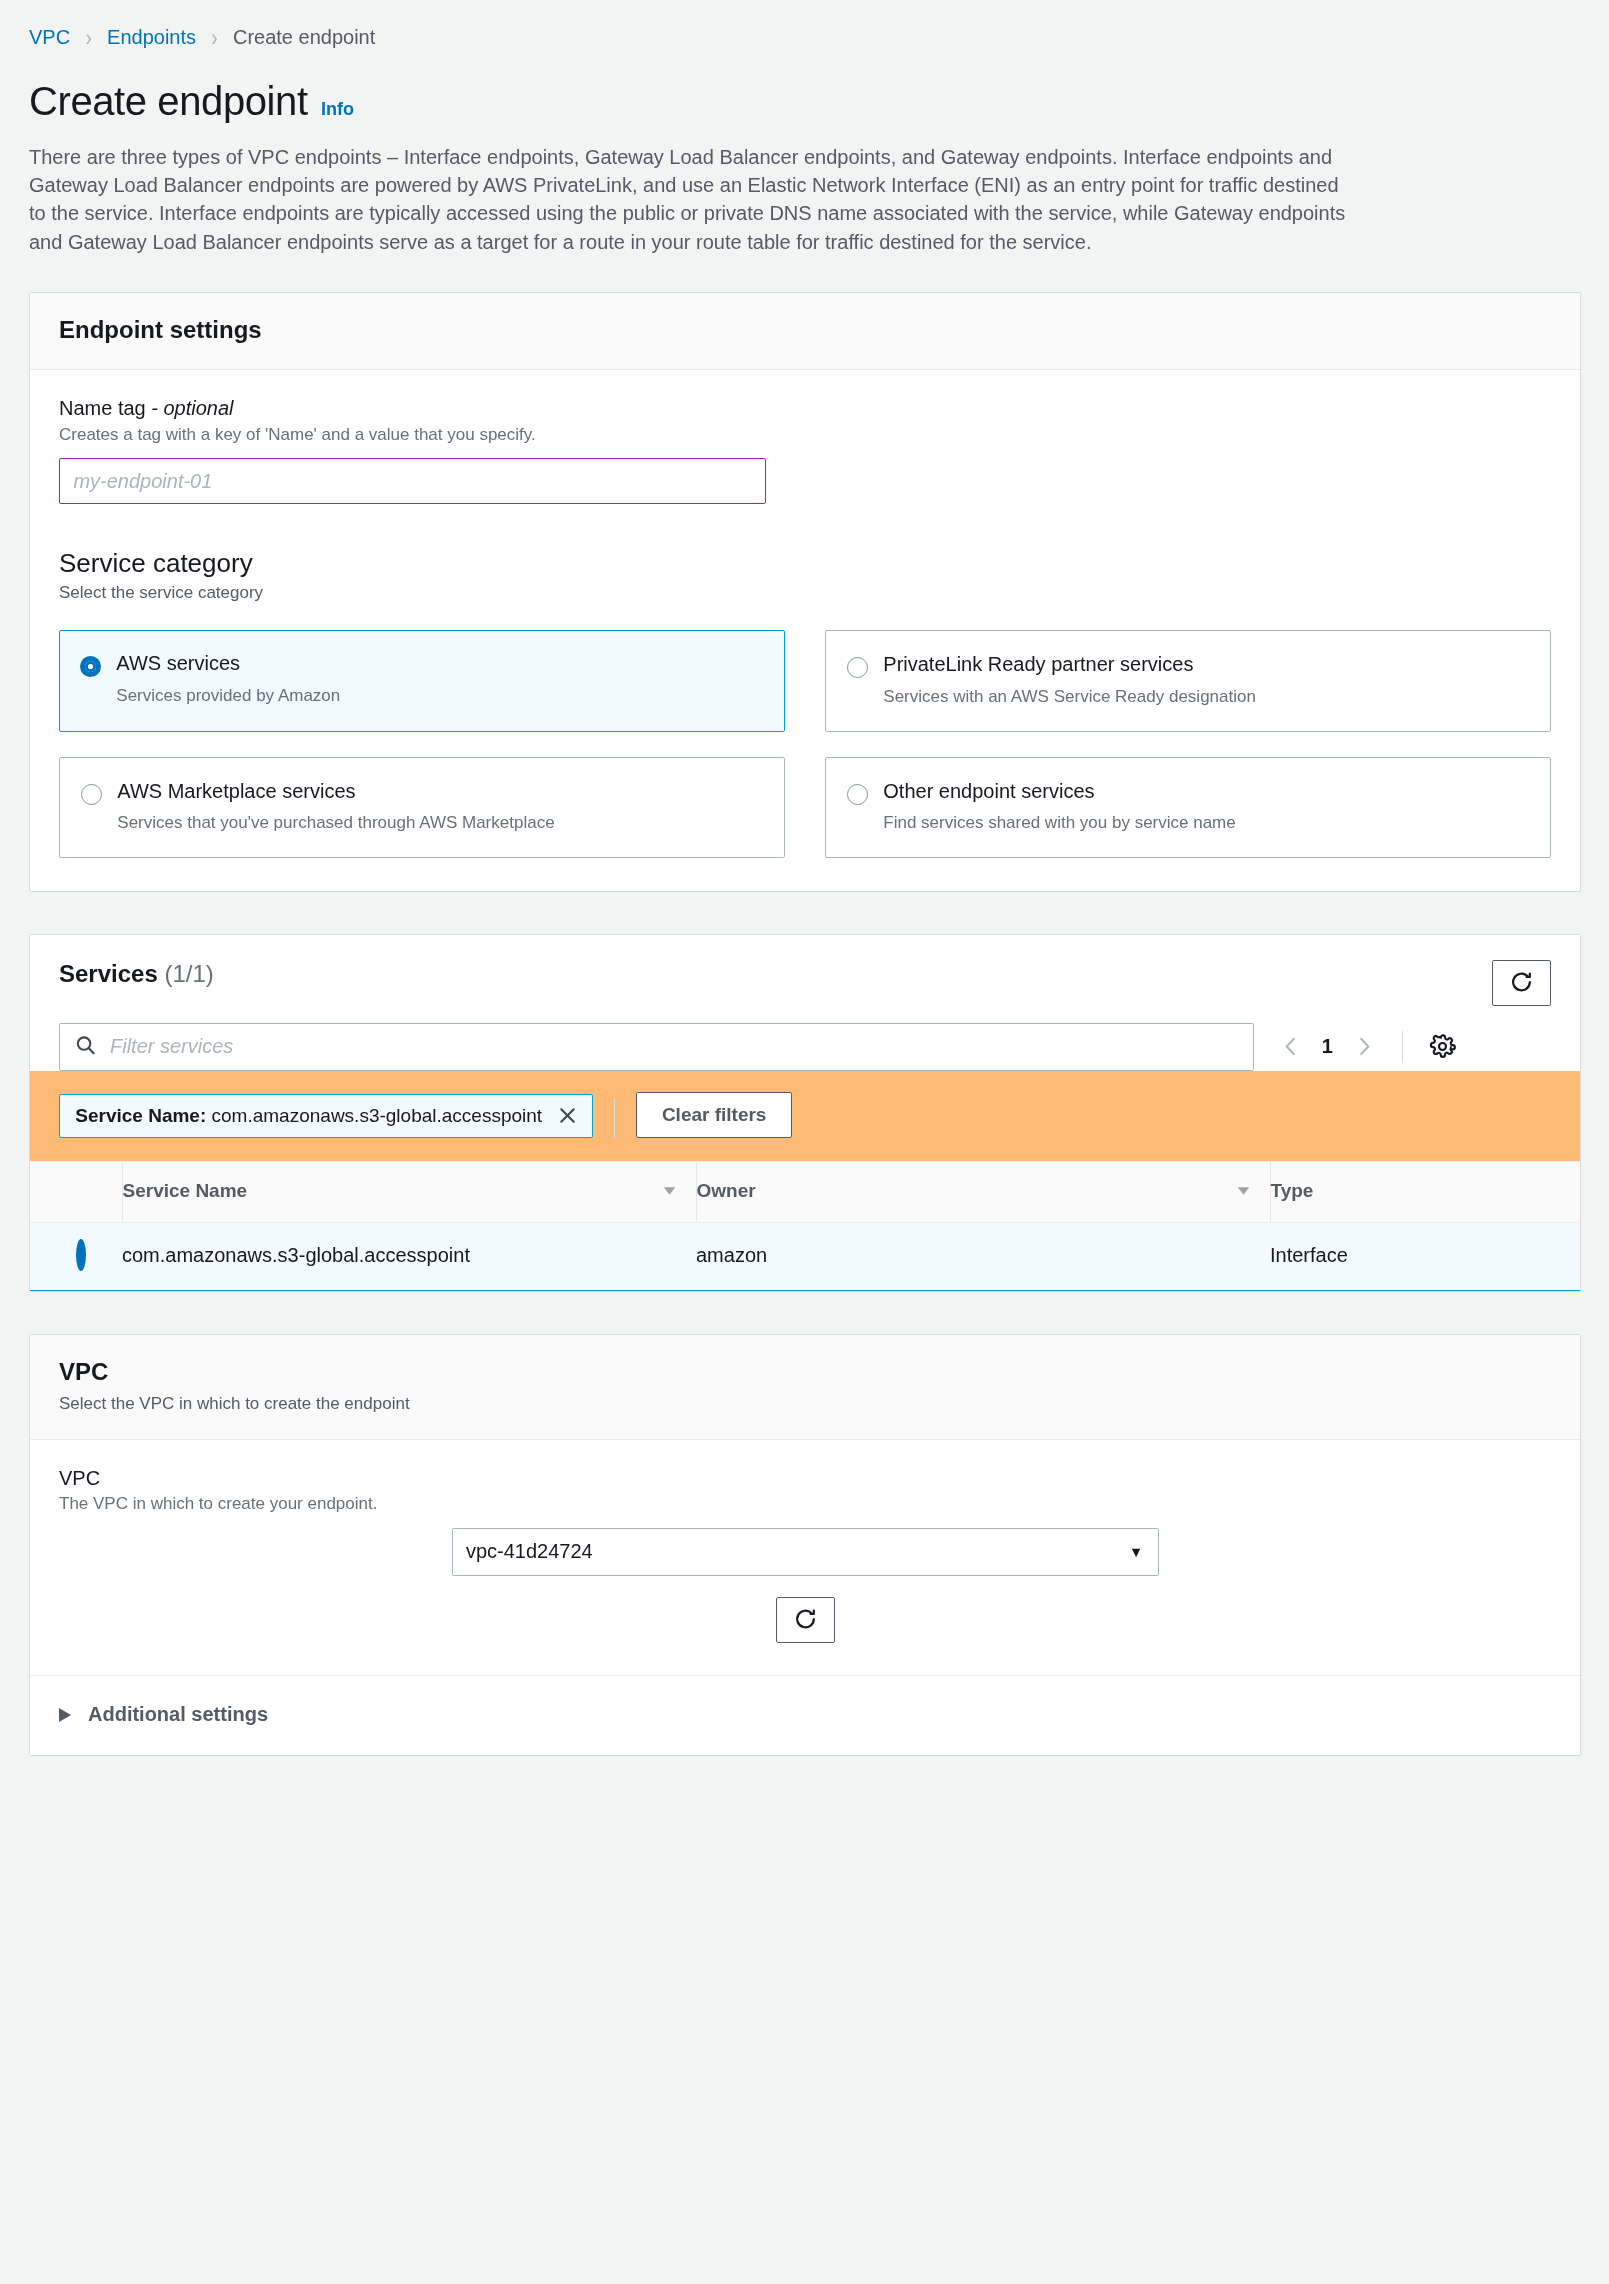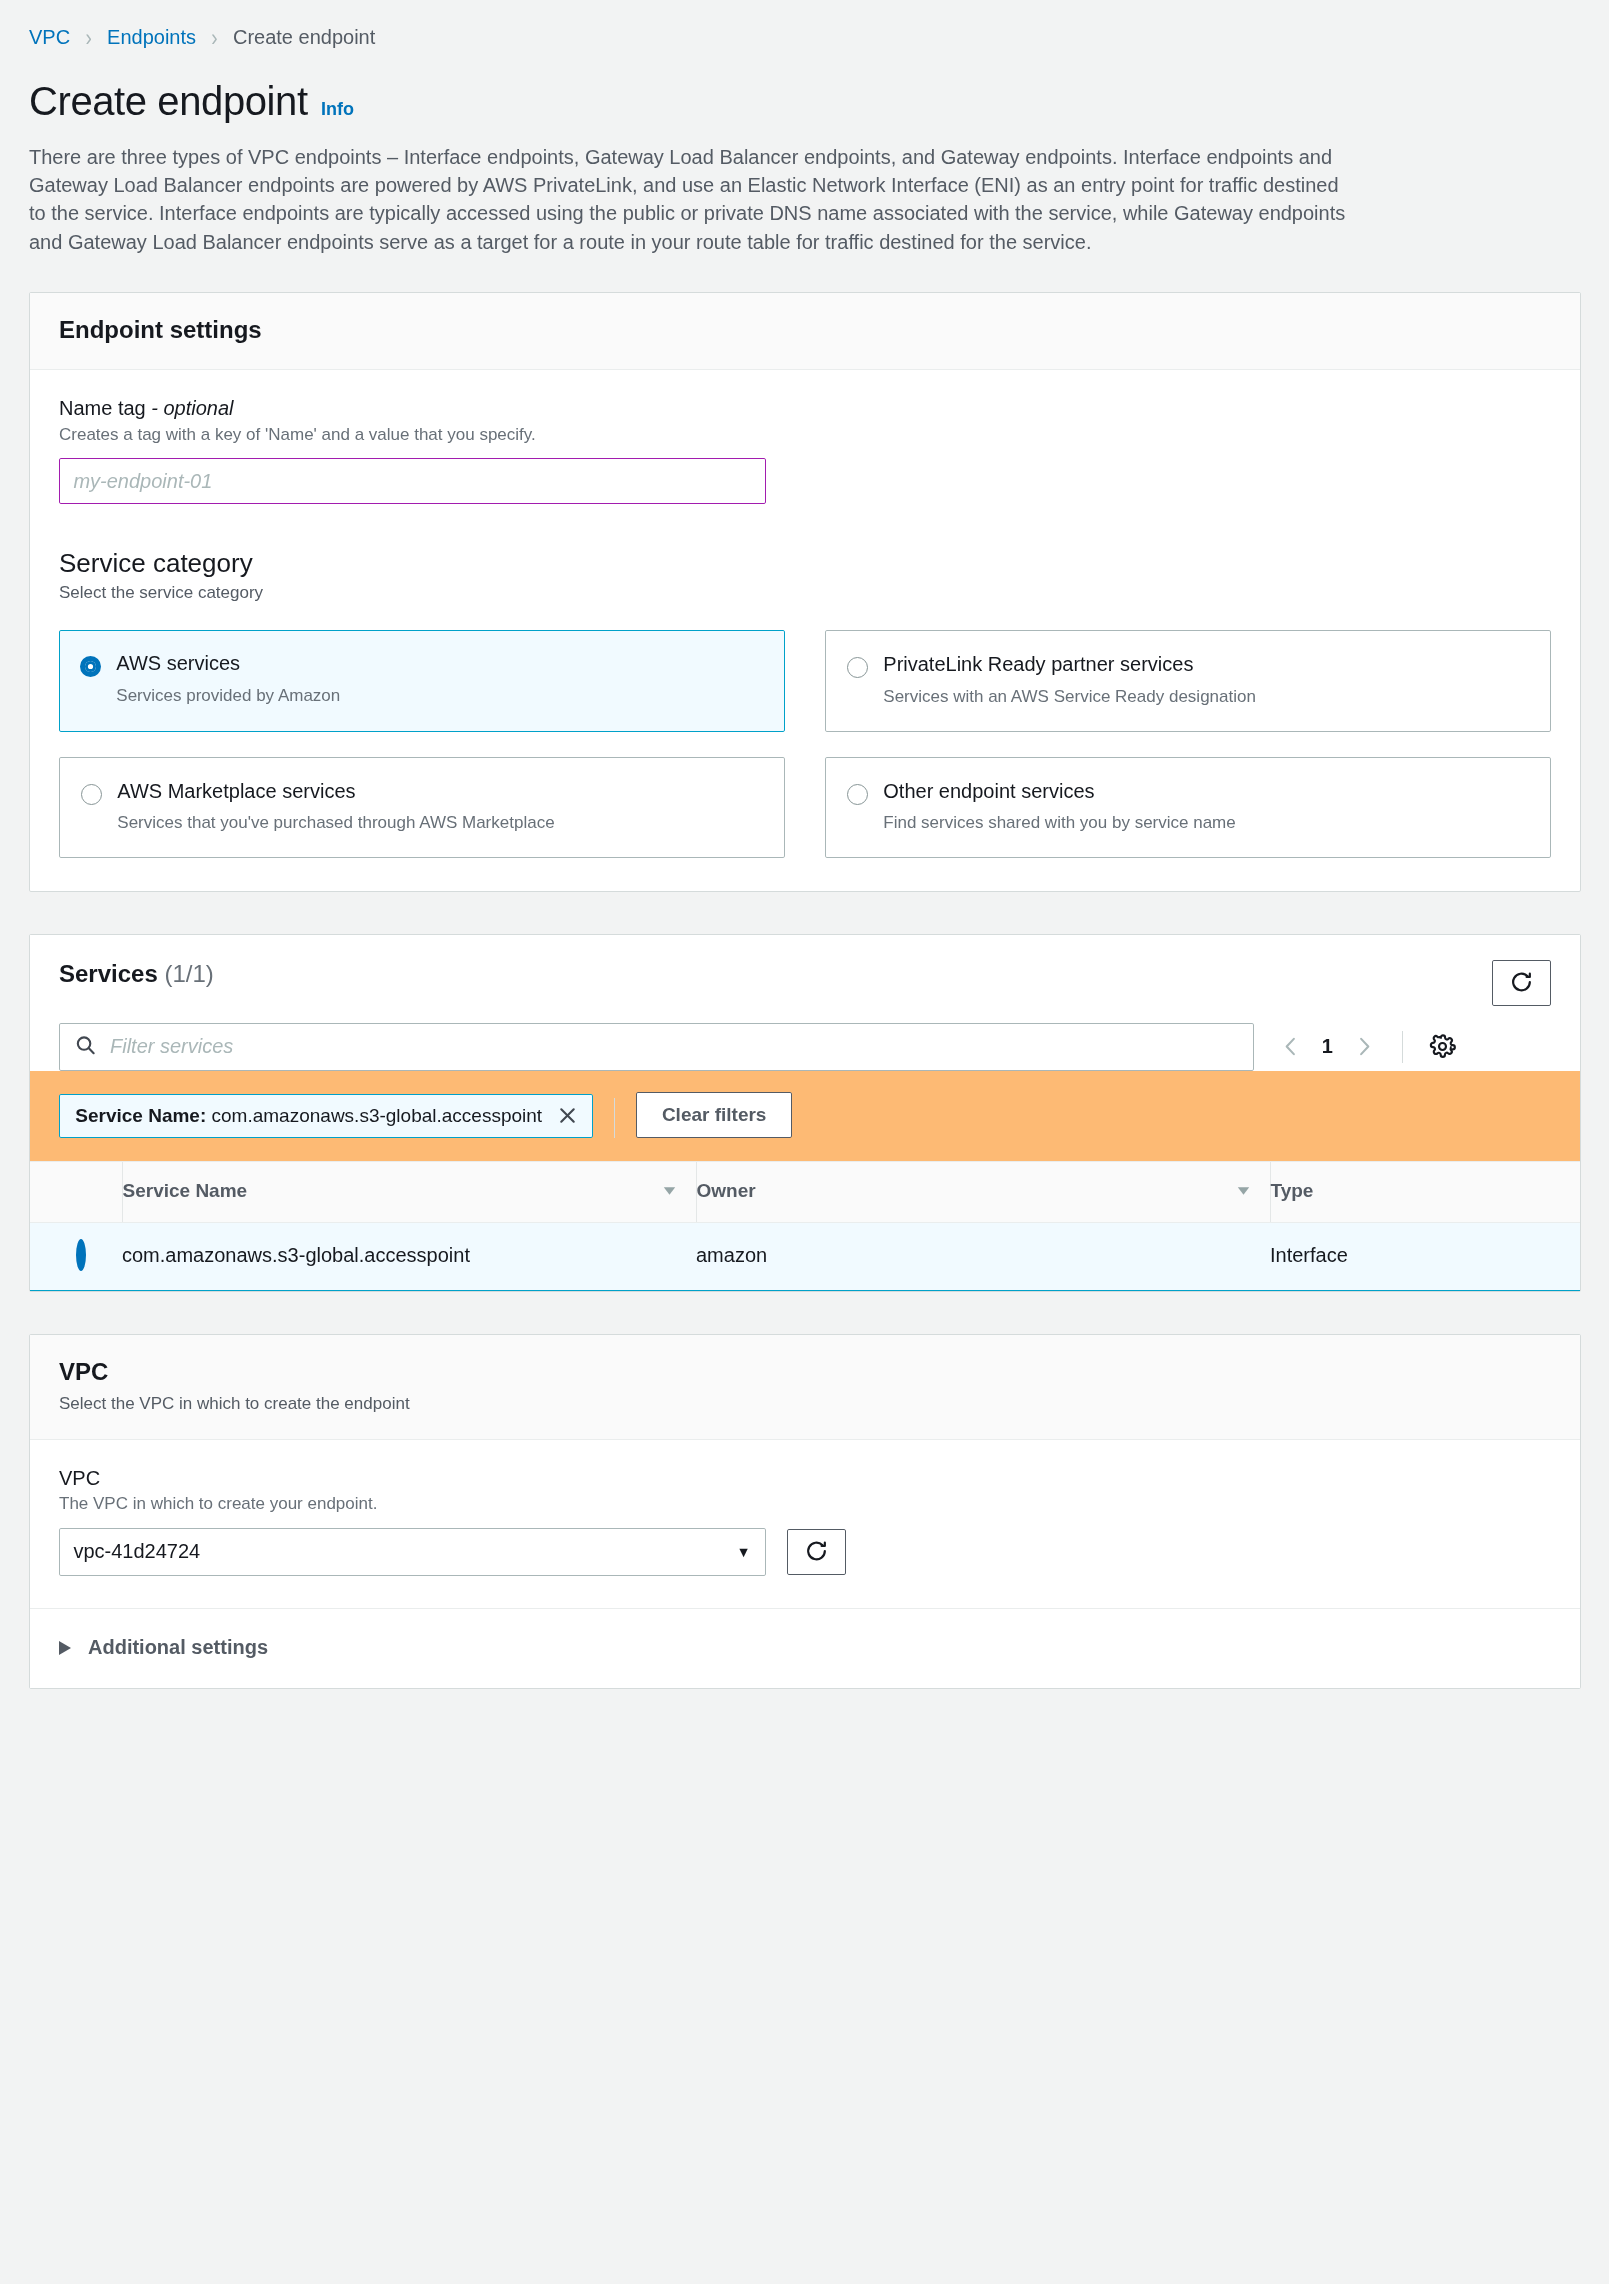--- a/index.html
+++ b/index.html
@@ -337,21 +337,21 @@
   .row-radio {
     width: 21px; height: 21px;
     border-radius: 50%;
     border: 5.7px solid #0073bb;
     background: #fff;
     box-shadow: inset 0 0 0 2.9px #0073bb;
     margin-left: 46px;
   }
 
   
-  .select-row { display: flex; align-items: center; gap: 21px; }
+  .select-row { display: flex; align-items: center; gap: 21px; flex-direction: column; }
   .select-wrap { position: relative; width: 707px; }
   .select-box {
     width: 100%;
     height: 48px;
     border: 1px solid #aab7b8;
     border-radius: 1.9px;
     background: #fff;
     font-size: 20px;
     color: #16191f;
     display: flex;

